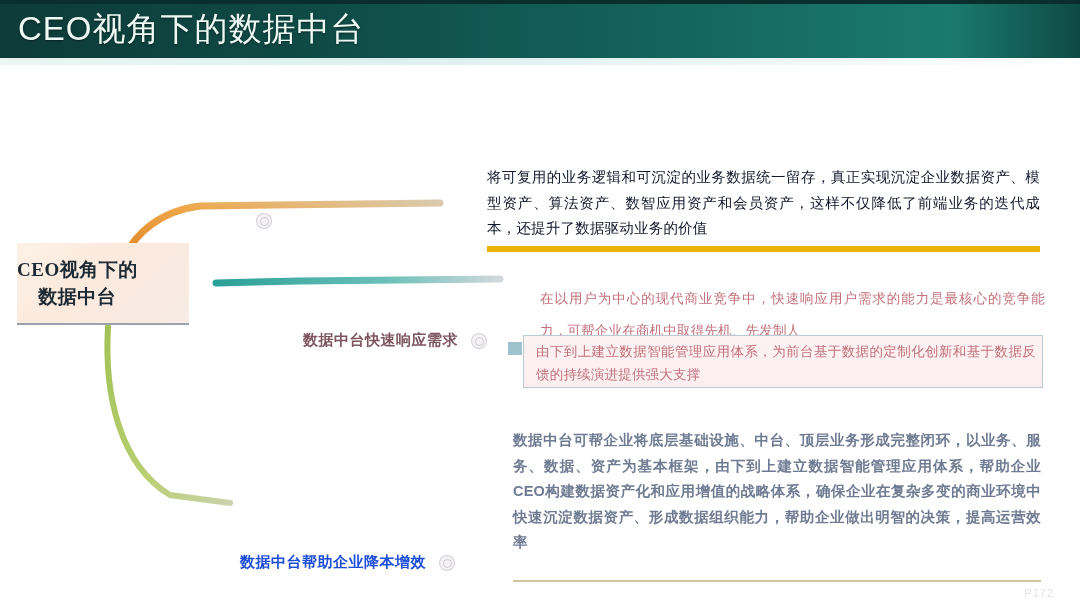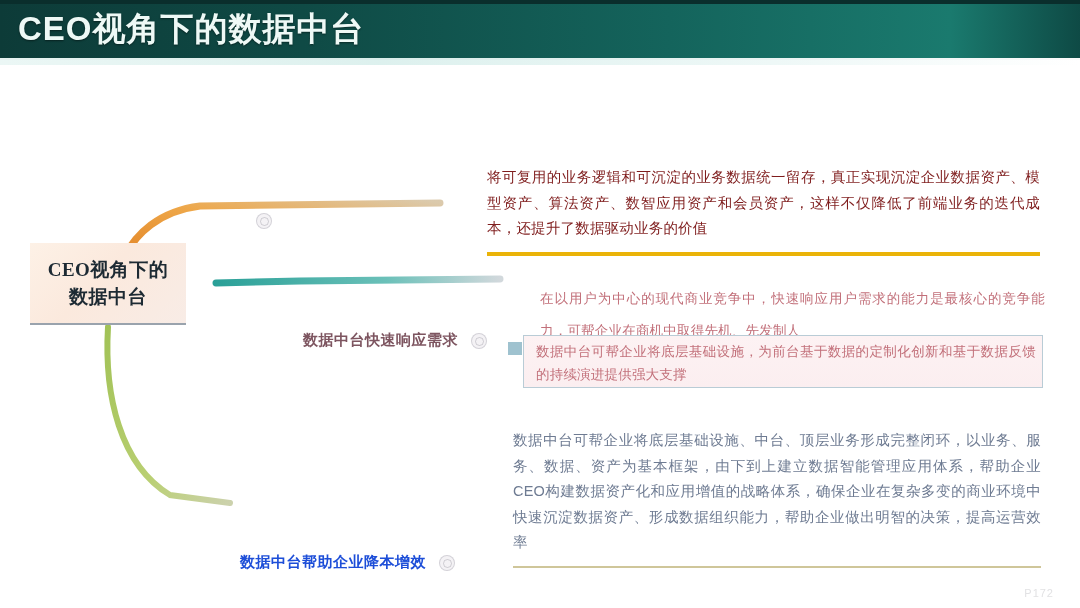--- a/index.html
+++ b/index.html
@@ -12,37 +12,37 @@
   
   #title-bar{
     position:absolute;left:0;top:0;width:1080px;height:58px;
     background:linear-gradient(90deg,#0d3b38 0%,#0f4a45 28%,#14645c 62%,#1a7a6e 88%,#0e4a45 100%);
     box-shadow:0 2px 0 rgba(0,0,0,.18);
   }
   #title-bar .bar-top{position:absolute;left:0;top:0;width:100%;height:4px;background:#0a2e2c;}
   #title-text{
     position:absolute;left:18px;top:6px;
     font-size:33px;line-height:46px;color:#eef9f6;
-    letter-spacing:1px;font-weight:700;
+    letter-spacing:1px;font-weight:400;
     text-shadow:0 1px 2px rgba(0,0,0,.45);
   }
   #title-glow{
     position:absolute;left:0;top:58px;width:1080px;height:7px;
     background:linear-gradient(90deg,#e9f6f4 0%,#d9efec 35%,#eef8f7 75%,#ffffff 100%);
     opacity:.9;
   }
   
   #canvas{position:absolute;left:0;top:65px;width:1080px;height:543px;background:#fff;}
   #links{position:absolute;left:0;top:0;width:1080px;height:543px;}
   
   #root-node{
-    position:absolute;left:30px;top:178px;width:156px;height:82px;
+    position:absolute;left:17px;top:178px;width:172px;height:82px;
     background:linear-gradient(135deg,#fdf1e6 0%,#fbe9dd 45%,#f8ece6 100%);
     border-bottom:2px solid #9aa3ad;
-    display:flex;align-items:center;justify-content:center;
+    display:flex;align-items:center;
     box-sizing:border-box;
   }
   #root-node .rn-text{
     font-family:"Liberation Serif","DejaVu Serif",serif;
     font-weight:bold;font-size:19px;line-height:27px;color:#1d2a33;
     text-align:center;letter-spacing:.5px;
   }
   
   .branch-label{
     position:absolute;display:flex;align-items:center;
@@ -66,22 +66,22 @@
   #label-3{left:240px;top:488px;color:#5d6a62;}
   #label-3 .bl-text{color:#1d4ed8;}
   
   .content-block{
     position:absolute;
     font-size:14.5px;line-height:25.5px;
     text-align:justify;
     letter-spacing:.2px;
   }
   #block-1{
-    left:487px;top:100px;width:553px;color:#7f1d1d;
-    border-bottom:4px solid #eab308;padding-bottom:10px;
+    left:487px;top:100px;width:553px;color:#0f172a;
+    border-bottom:6px solid #eab308;padding-bottom:4px;
   }
   #block-2{
     left:540px;top:218px;width:505px;color:#c2707a;
     font-size:13.5px;line-height:32px;
   }
   #block-3-box{
     position:absolute;left:523px;top:270px;width:520px;height:53px;
     border:1px solid #b9ccd6;
     background:linear-gradient(180deg,#fdf2f3 0%,#fbeef0 100%);
     box-sizing:border-box;
@@ -89,21 +89,21 @@
   #block-3{
     left:536px;top:275px;width:500px;color:#c2707a;
     font-size:13.5px;line-height:23px;
   }
   #block-3-stub{
     position:absolute;left:508px;top:277px;width:14px;height:13px;
     background:#9fc2cf;
   }
   #block-4{
     left:513px;top:363px;width:528px;color:#6e7b92;
-    border-bottom:2px solid #cfc69a;padding-bottom:10px;
+    border-bottom:2px solid #cfc69a;padding-bottom:24px;font-weight:bold;
   }
   
   #page-marker{
     position:absolute;right:26px;bottom:9px;
     font-size:11px;color:#e2e2e4;letter-spacing:1px;
   }
 </style>
 </head>
 <body>
 
@@ -161,18 +161,18 @@
     <span class="bl-text">数据中台帮助企业降本增效</span>
     <span class="bl-icon"></span>
   </div>
 
   <div class="content-block" id="block-1">将可复用的业务逻辑和可沉淀的业务数据统一留存，真正实现沉淀企业数据资产、模型资产、算法资产、数智应用资产和会员资产，这样不仅降低了前端业务的迭代成本，还提升了数据驱动业务的价值</div>
 
   <div class="content-block" id="block-2">在以用户为中心的现代商业竞争中，快速响应用户需求的能力是最核心的竞争能力，可帮企业在商机中取得先机、先发制人</div>
 
   <div id="block-3-stub"></div>
   <div id="block-3-box"></div>
-  <div class="content-block" id="block-3">数据中台可帮企业将底层基础设施，为前台基于数据的定制化创新和基于数据反馈的持续演进提供强大支撑</div>
+  <div class="content-block" id="block-3">由下到上建立数据智能管理应用体系，为前台基于数据的定制化创新和基于数据反馈的持续演进提供强大支撑</div>
 
   <div class="content-block" id="block-4">数据中台可帮企业将底层基础设施、中台、顶层业务形成完整闭环，以业务、服务、数据、资产为基本框架，由下到上建立数据智能管理应用体系，帮助企业CEO构建数据资产化和应用增值的战略体系，确保企业在复杂多变的商业环境中快速沉淀数据资产、形成数据组织能力，帮助企业做出明智的决策，提高运营效率</div>
 
   <div id="page-marker">P172</div>
 </div>
 
 </body></html>

